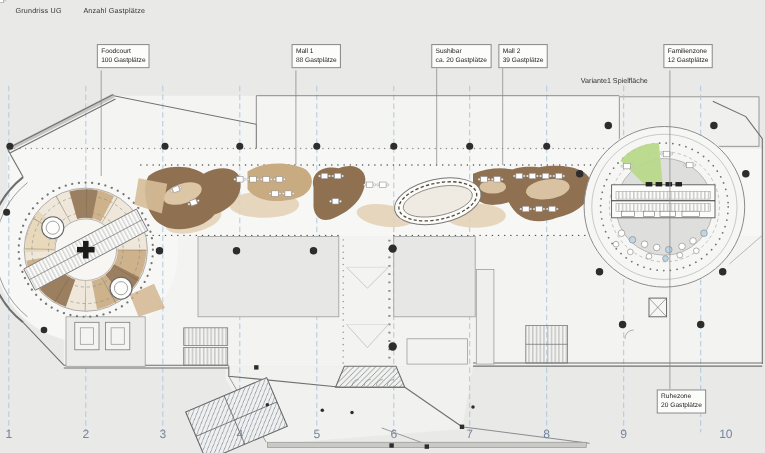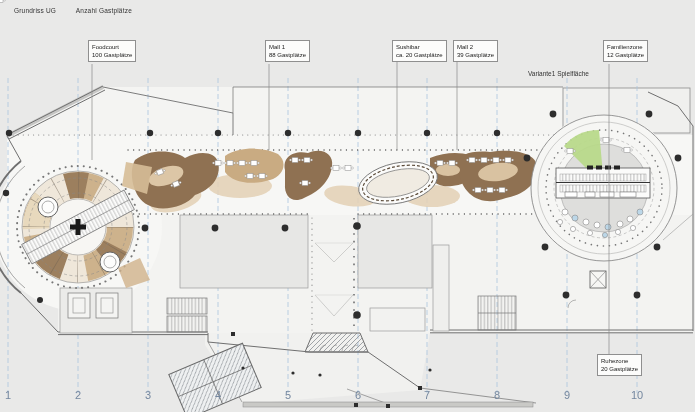--- a/index.html
+++ b/index.html
@@ -325,14 +325,14 @@
 
   <span class="axis-num" style="left:-3px;top:389px;">1</span>
   <span class="axis-num" style="left:67px;top:389px;">2</span>
   <span class="axis-num" style="left:137px;top:389px;">3</span>
   <span class="axis-num" style="left:207px;top:389px;">4</span>
   <span class="axis-num" style="left:277px;top:389px;">5</span>
   <span class="axis-num" style="left:347px;top:389px;">6</span>
   <span class="axis-num" style="left:416px;top:389px;">7</span>
   <span class="axis-num" style="left:486px;top:389px;">8</span>
   <span class="axis-num" style="left:556px;top:389px;">9</span>
-  <span class="axis-num" style="left:626px;top:389px;">10</span>
+  <span class="axis-num" style="left:644px;top:389px;text-align:right;">10</span>
 </div>
 
 </body></html>

